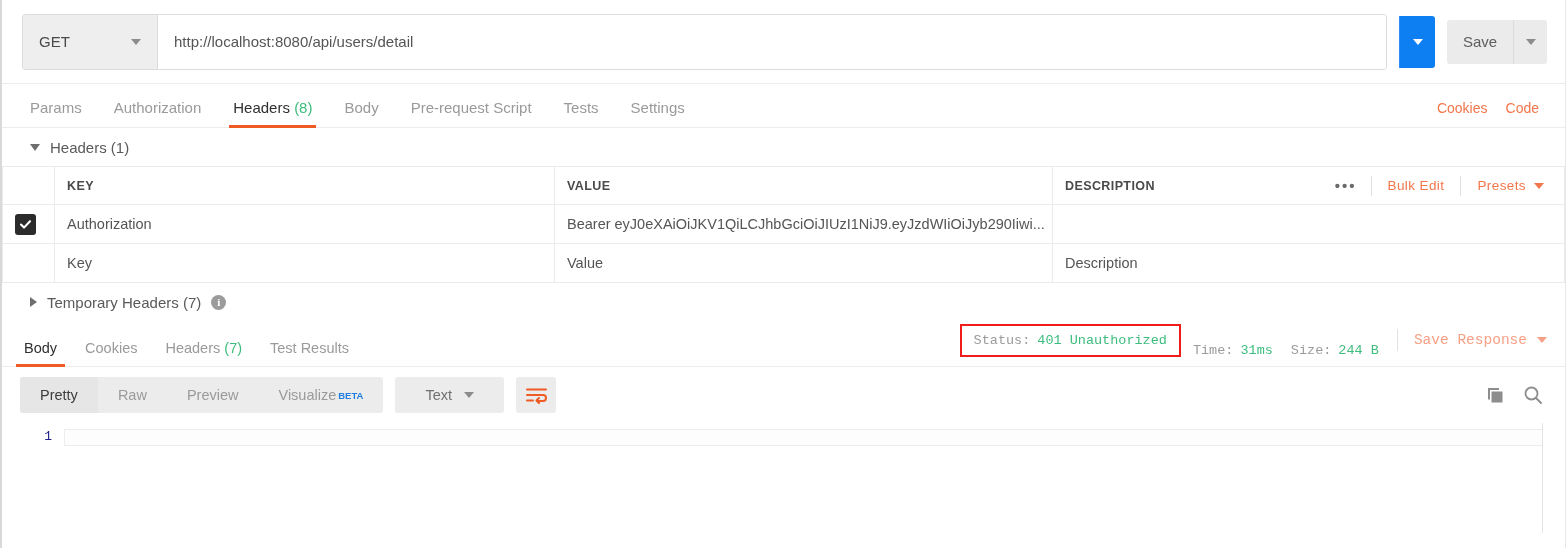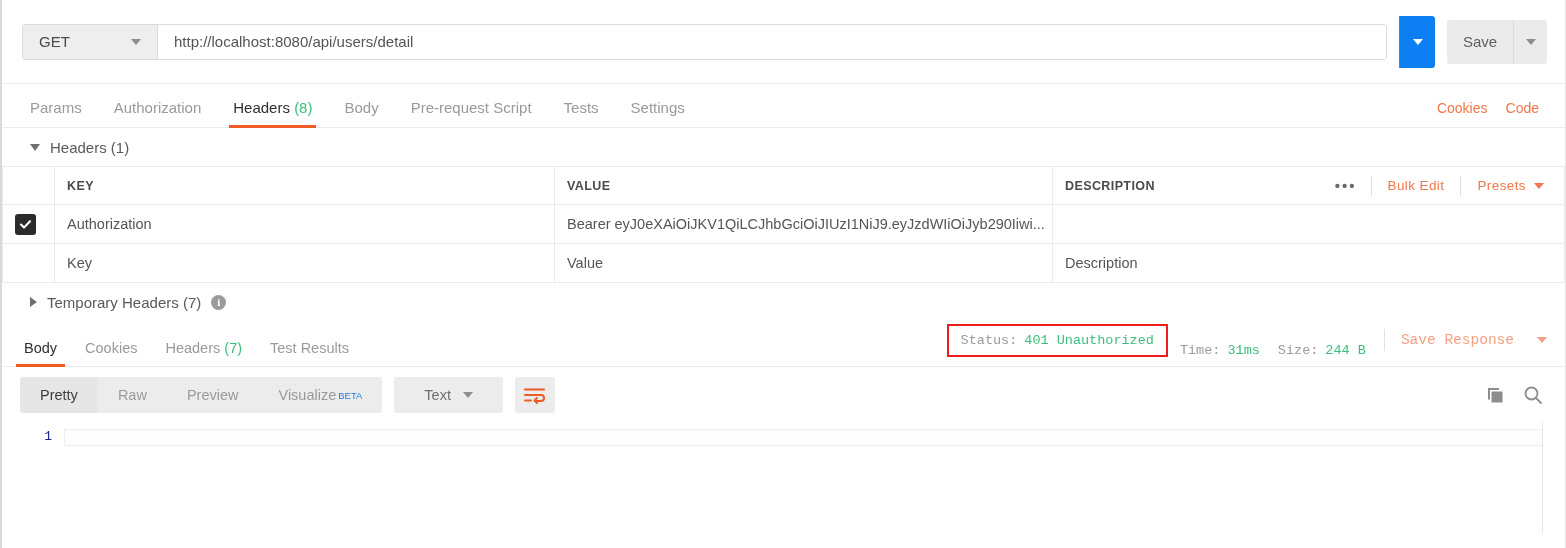--- a/index.html
+++ b/index.html
@@ -19,21 +19,21 @@
 
   
   .urlbar {
     display: flex; align-items: center;
     height: 84px;
     padding: 0 18px 0 20px;
     border-bottom: 1px solid #ececec;
     gap: 0;
   }
   .method-url {
-    display: flex; flex: 1 1 auto; height: 36px;
+    display: flex; flex: 1 1 auto; height: 56px;
     border: 1px solid #dcdcdc; border-radius: 3px;
     overflow: hidden; background: #fff;
   }
   .method {
     display: flex; align-items: center; justify-content: space-between;
     width: 135px; padding: 0 16px;
     background: #eeeeee; border-right: 1px solid #dcdcdc;
     font-size: 15px; color: #4a4a4a; cursor: pointer;
   }
   .caret {
@@ -181,41 +181,41 @@
   .status-wrap { margin-left: auto; display: flex; align-items: center; padding-bottom: 8px; font-family: Liberation Mono, monospace; }
   .status-box {
     display: flex; align-items: center; gap: 7px;
     border: 2px solid #f01c1c; padding: 7px 12px; margin-right: 12px;
   }
   .meta { display: flex; align-items: center; gap: 7px; margin-right: 18px; font-size: 13.5px; margin-top: 21px; }
   .meta-label, .status-label { color: #9b9b9b; font-size: 13.5px; }
   .meta-val, .status-val { color: #3dbd7d; font-size: 13.5px; }
   .sep-v { width: 1px; height: 22px; background: #e2e2e2; margin-right: 16px; }
   .save-resp {
-    display: flex; align-items: center; gap: 23px;
+    display: flex; align-items: center; gap: 10px;
     color: #f6a085; font-size: 14.5px; cursor: pointer; padding-right: 6px;
   }
   .caret-pale {
     width: 0; height: 0;
     border-left: 5px solid transparent;
     border-right: 5px solid transparent;
     border-top: 6px solid #f6a085;
   }
 
   .view-bar { display: flex; align-items: center; height: 56px; padding: 0 14px 0 18px; }
   .pill-group {
     display: flex; align-items: center; height: 36px;
     background: #ececec; border-radius: 3px; overflow: hidden;
   }
   .pill {
     display: flex; align-items: center; height: 36px; padding: 0 20px;
     font-size: 14.5px; color: #9a9a9a; cursor: pointer;
   }
   .pill.active { color: #3d3d3d; background: #e6e6e6; }
-  .beta { color: #1f7fe0; font-size: 9.5px; font-weight: normal; vertical-align: super; margin-left: 2px; }
+  .beta { color: #1f7fe0; font-size: 9.5px; font-weight: bold; vertical-align: super; margin-left: 2px; }
   .fmt-group {
     display: flex; align-items: center; gap: 12px; height: 36px;
     margin-left: 12px; padding: 0 30px;
     background: #ececec; border-radius: 3px;
     font-size: 14.5px; color: #6f6f6f; cursor: pointer;
   }
   .wrap-btn {
     display: flex; align-items: center; justify-content: center;
     width: 40px; height: 36px; margin-left: 12px;
     background: #ececec; border-radius: 3px; cursor: pointer;

